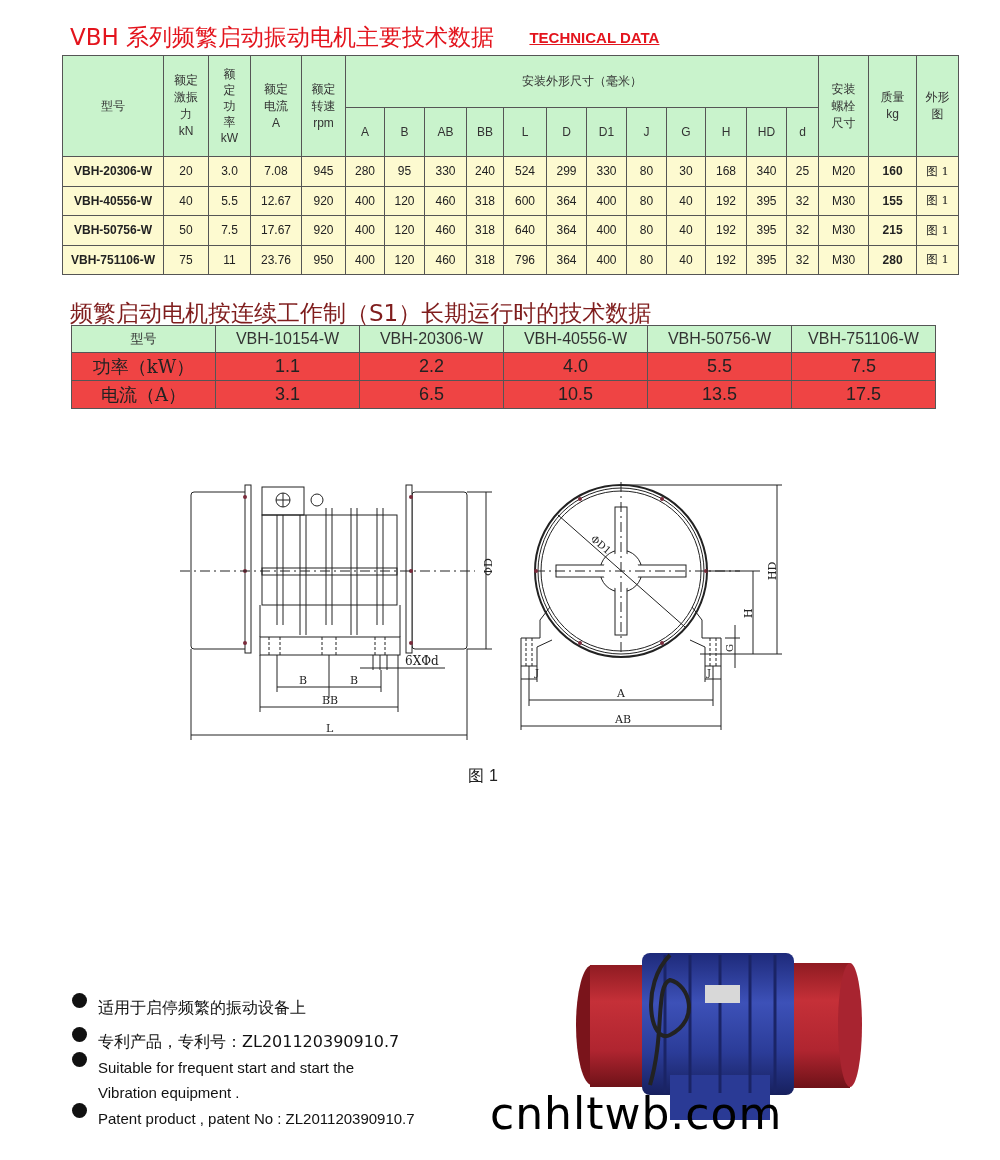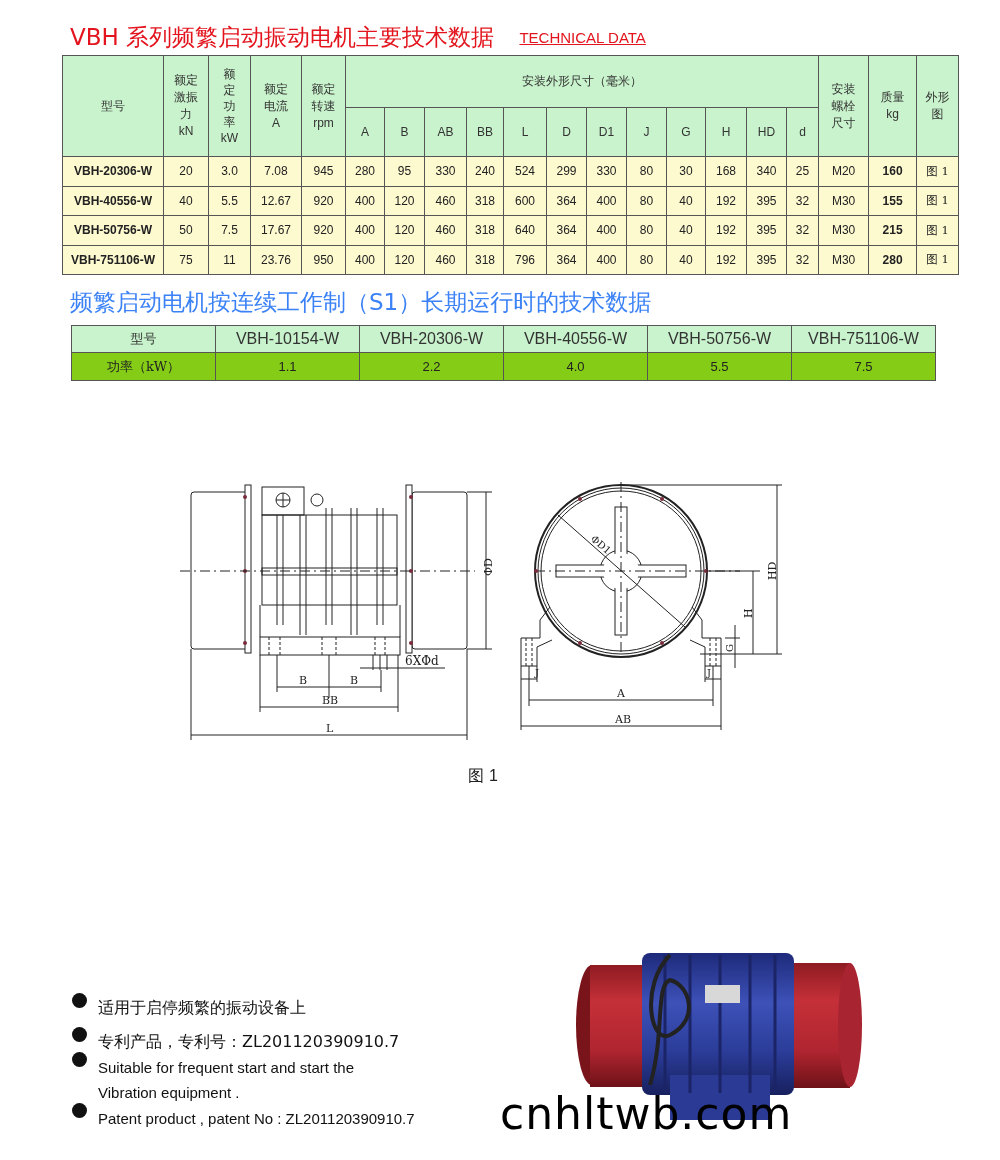--- a/index.html
+++ b/index.html
@@ -1,54 +1,54 @@
 <!DOCTYPE html>
 <html><head>
 <meta charset="utf-8">
 <style>
   * { box-sizing: border-box; margin: 0; padding: 0; }
   html, body { width: 1000px; height: 1160px; background: #ffffff; overflow: hidden; }
   body { position: relative; font-family: "DejaVu Sans", "Liberation Sans", sans-serif; color: #222; }
 
   .title1 { position: absolute; left: 70px; top: 22px; font-size: 23px; color: #e3141d; white-space: nowrap; letter-spacing: 0px; }
-  .title1 .sub { font-family: "Liberation Sans", sans-serif; font-size: 15px; text-decoration: underline; margin-left: 18px; color: #e3141d; vertical-align: 2px; }
+  .title1 .sub { font-family: "Liberation Sans", sans-serif; font-size: 15px; text-decoration: underline; margin-left: 28px; color: #e3141d; vertical-align: 2px; font-weight: bold; }
 
   table { border-collapse: collapse; position: absolute; table-layout: fixed; }
   td, th { border: 1px solid #555; text-align: center; vertical-align: middle; font-weight: normal; }
 
   #t1 { left: 62px; top: 55px; width: 896px; font-size: 12px; }
   #t1 th { background: #c9f3cc; color: #333; font-size: 12px; line-height: 17px; font-family: "DejaVu Serif", "Liberation Serif", serif; }
   #t1 th.latin { font-family: "Liberation Sans", sans-serif; font-size: 12px; }
   #t1 th .u { font-family: "Liberation Sans", sans-serif; font-size: 12px; }
   #t1 td { background: #fdfad0; height: 29.5px; font-family: "Liberation Sans", sans-serif; font-size: 12px; color: #222; }
   #t1 td.model { font-weight: bold; font-size: 12px; }
   #t1 td.bold { font-weight: bold; }
   #t1 td.fig { font-family: "DejaVu Serif", serif; font-size: 11.5px; }
 
-  .title2 { position: absolute; left: 70px; top: 287px; font-size: 23px; color: #3b82f6; white-space: nowrap; }
+  .title2 { position: absolute; left: 70px; top: 298px; font-size: 23px; color: #7f1d1d; white-space: nowrap; }
 
   #t2 { left: 71px; top: 325px; width: 864px; font-size: 13px; font-family: "Liberation Sans", sans-serif; }
   #t2 th { background: #c9f3cc; height: 27px; font-size: 16px; color: #333; }
   #t2 th.cn { font-family: "DejaVu Serif", serif; font-size: 13px; }
-  #t2 td { background: #84cc16; height: 28px; font-size: 13px; }
+  #t2 td { background: #ef4444; height: 28px; font-size: 18px; }
   #t2 td.cn { font-family: "DejaVu Serif", serif; }
 
   .drawing { position: absolute; left: 180px; top: 470px; }
   .fig-label { position: absolute; left: 468px; top: 766px; font-size: 16px; color: #222; }
   .fig-label .n { font-family: "Liberation Sans", sans-serif; }
 
   .bullets { position: absolute; left: 72px; top: 986px; }
   .bullet { position: absolute; left: 0; white-space: nowrap; color: #111; }
   .bullet .dot { display: inline-block; width: 15px; height: 15px; border-radius: 50%; background: #111; position: absolute; left: 0; }
   .bullet .txt { position: absolute; left: 26px; white-space: nowrap; margin-top: 8px; }
   .b-cn { font-size: 16px; }
   .b-en { font-family: "Liberation Sans", sans-serif; font-size: 15px; }
 
   .photo { position: absolute; left: 570px; top: 925px; width: 300px; height: 200px; }
-  .watermark { position: absolute; left: 500px; top: 1088px; font-family: "DejaVu Sans", sans-serif; font-size: 44px; color: #000; letter-spacing: 1px; }
+  .watermark { position: absolute; left: 490px; top: 1088px; font-family: "DejaVu Sans", sans-serif; font-size: 44px; color: #000; letter-spacing: 1px; }
 </style>
 </head>
 <body>
 
 <div class="title1">
   <span>VBH 系列频繁启动振动电机主要技术数据</span>
   <span class="sub">TECHNICAL DATA</span>
 </div>
 
 <table id="t1">
@@ -245,20 +245,28 @@
   </thead>
   <tbody>
     <tr>
       <td class="cn">功率（kW）</td>
       <td>1.1</td>
       <td>2.2</td>
       <td>4.0</td>
       <td>5.5</td>
       <td>7.5</td>
     </tr>
+    <tr>
+      <td class="cn">电流（A）</td>
+      <td>3.1</td>
+      <td>6.5</td>
+      <td>10.5</td>
+      <td>13.5</td>
+      <td>17.5</td>
+    </tr>
   </tbody>
 </table>
 
 <svg class="drawing" width="640" height="280" viewBox="0 0 640 280" xmlns="http://www.w3.org/2000/svg" font-family="DejaVu Serif, serif" font-size="11" fill="none" stroke="#222" stroke-width="1">
 
   <g>
 
     <rect x="11" y="22" width="57" height="157" rx="3"></rect>
 
     <rect x="232" y="22" width="55" height="157" rx="3"></rect>

